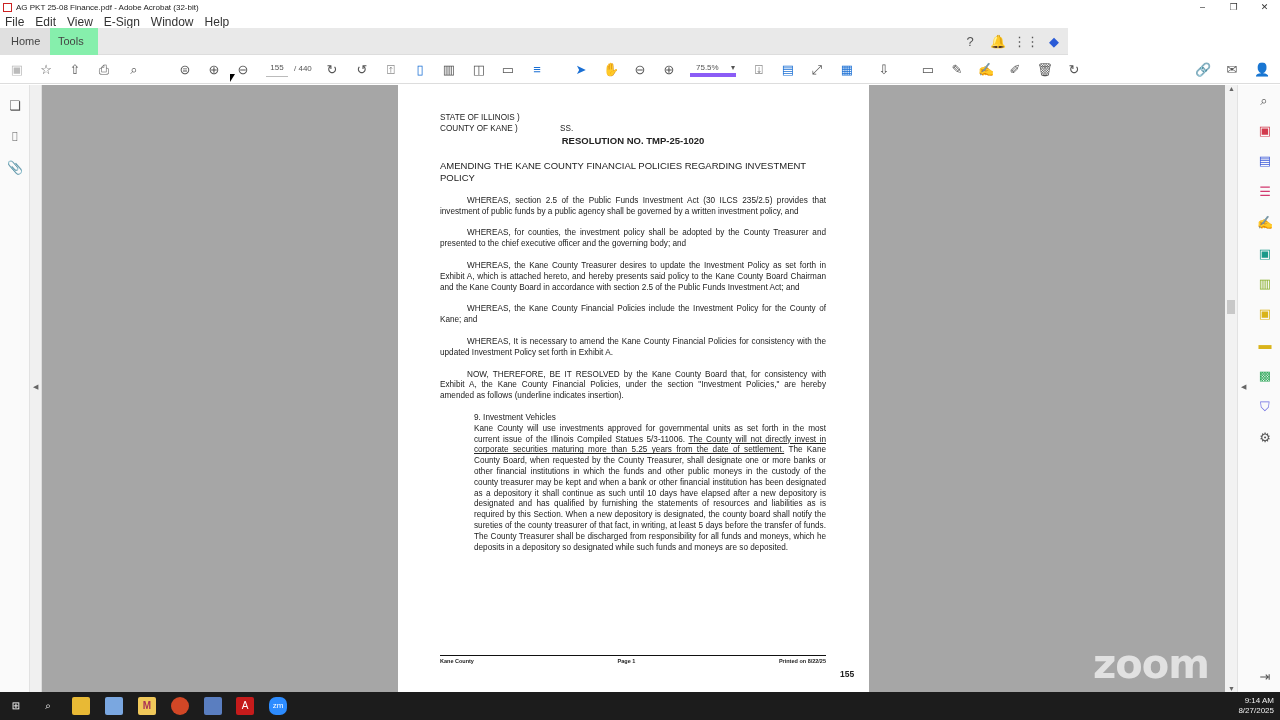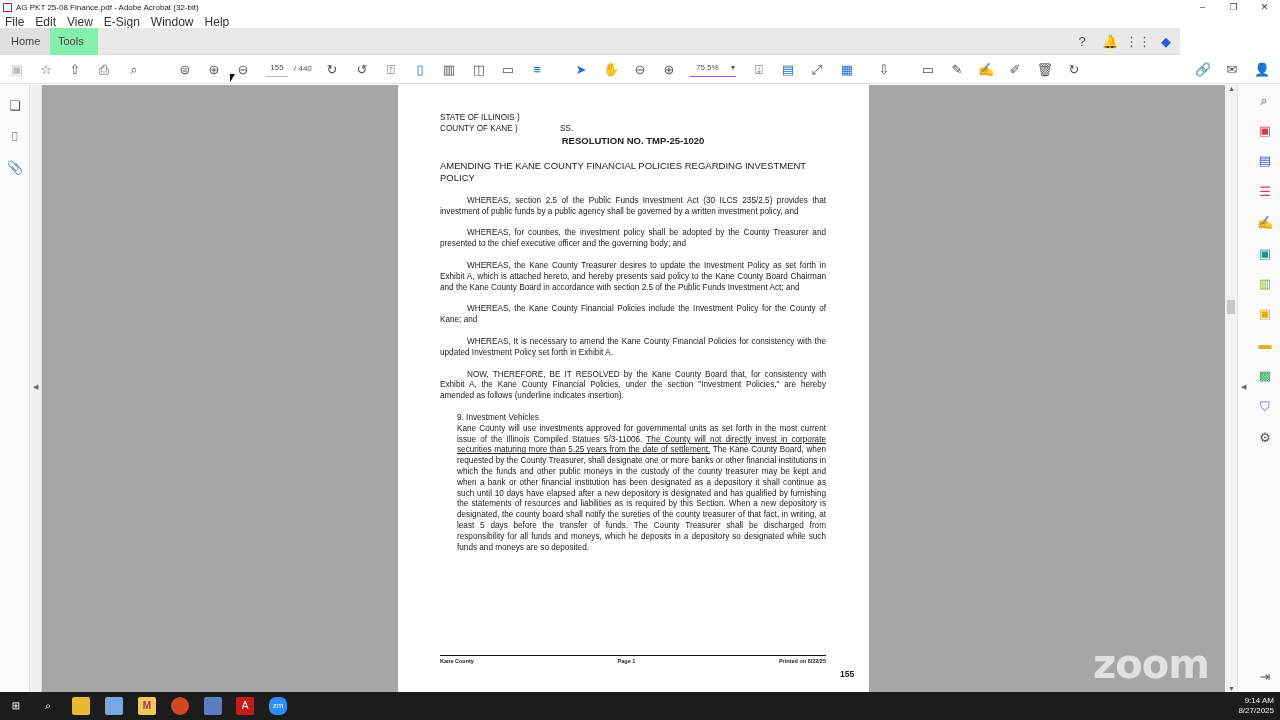--- a/index.html
+++ b/index.html
@@ -3,46 +3,46 @@
 <meta charset="utf-8">
 <style>
 *{box-sizing:border-box;margin:0;padding:0}
 html,body{width:1280px;height:720px;overflow:hidden;font-family:"Liberation Sans",sans-serif;background:#fff}
 .titlebar{position:absolute;left:0;top:0;width:1280px;height:15px;background:#fff;display:flex;align-items:center;font-size:8px;color:#222}
 .titlebar .pdf-ico{width:9px;height:9px;border:1px solid #c22;margin:0 4px 0 3px;position:relative}
 .titlebar .winctl{position:absolute;right:0;top:0;display:flex}
 .titlebar .winctl span{width:31px;text-align:center;font-size:9px;color:#333;line-height:14px}
 .menubar{position:absolute;left:0;top:15px;width:1280px;height:13px;display:flex;font-size:12px;color:#333;align-items:center}
 .menubar span{margin:0 6px 0 5px}
-.tabbar{position:absolute;left:0;top:28px;width:1180px;height:27px;background:#e9e9e9;display:flex;align-items:center;border-bottom:1px solid #ddd}
+.tabbar{position:absolute;left:0;top:28px;width:1068px;height:27px;background:#e9e9e9;display:flex;align-items:center;border-bottom:1px solid #ddd}
 .tabbar .tab{font-size:11px;color:#444;padding:0 10px;height:27px;line-height:27px}
 .tabbar .tab.home{width:50px;background:#e0e0e0;padding-left:11px}
 .tabbar .tab.tools{width:48px;background:#86efac;padding-left:8px}
 .tabbar .tab.doc{background:#f6f6f6;width:125px;font-size:10px;display:flex;justify-content:space-between;padding:0 8px 0 18px}
 .tabbar .right{position:absolute;right:0;top:0;height:27px;display:flex;align-items:center}
 .tabbar .right span{width:28px;text-align:center;font-size:13px;color:#555}
 .toolbar{position:absolute;left:0;top:55px;width:1280px;height:29px;background:#fff;border-bottom:1px solid #ddd}
 .tb{position:absolute;top:6px;width:18px;height:18px;color:#555;font-size:13px;text-align:center;line-height:18px}
 .tb.blue{color:#1a6fd4}
 .pagenum{position:absolute;left:266px;top:8px;width:22px;height:14px;border-bottom:1px solid #bbb;font-size:8px;color:#555;text-align:center}
 .pagetot{position:absolute;left:294px;top:9px;font-size:8px;color:#555}
-.zoomval{position:absolute;left:690px;top:8px;width:46px;height:14px;border-bottom:1px solid #8b5cf6;font-size:8px;color:#555}
+.zoomval{position:absolute;left:690px;top:8px;width:46px;height:14px;border-bottom:4px solid #8b5cf6;font-size:8px;color:#555}
 .leftpanel{position:absolute;left:0;top:85px;width:30px;height:607px;background:#fafafa;border-right:1px solid #e2e2e2}
 .leftpanel .ic{position:absolute;left:7px;width:16px;height:16px;color:#555;font-size:13px;text-align:center}
 .collapse-l{position:absolute;left:30px;top:85px;width:12px;height:607px;background:#f0f0f0;border-right:1px solid #ddd}
 .collapse-l span{position:absolute;top:298px;left:3px;font-size:7px;color:#666}
 .canvas{position:absolute;left:42px;top:85px;width:1183px;height:607px;background:#a6a6a6;overflow:hidden}
 .page{position:absolute;left:356px;top:0;width:471px;height:607px;background:#fff}
 .doc{position:absolute;left:42px;top:28px;width:386px;font-family:"Liberation Sans",sans-serif;color:#222;font-size:8.2px;line-height:10.8px}
 .doc .hdr{height:21px;position:relative}
 .doc .ss{position:absolute;left:120px;top:11px}
 .doc .res{text-align:center;font-weight:bold;font-size:9.5px;margin-top:2px}
 .doc .amend{text-align:left;font-weight:normal;font-size:9.5px;line-height:12.5px;margin-top:13px}
 .doc p{text-align:justify;text-indent:27px;margin-top:11px}
-.doc .item{margin-left:17px;margin-top:11px}
+.doc .item{margin-left:34px;margin-top:11px}
 .doc .item .h{}
 .doc .item .body{text-align:justify}
 .doc u{}
 .pfoot{position:absolute;left:42px;top:570px;width:386px;border-top:1px solid #111;font-size:5.5px;display:flex;justify-content:space-between;padding-top:2px;font-weight:bold;color:#222}
 .pnum{position:absolute;left:442px;top:584px;font-size:8.5px;font-weight:bold;color:#222}
 .vscroll{position:absolute;left:1225px;top:85px;width:12px;height:607px;background:#f2f2f2}
 .vscroll .thumb{position:absolute;left:2px;top:215px;width:8px;height:14px;background:#c8c8c8}
 .vscroll .arr{position:absolute;left:3px;font-size:7px;color:#666}
 .rightpanel{position:absolute;left:1237px;top:85px;width:43px;height:607px;background:#fafafa;border-left:1px solid #e2e2e2}
 .rightpanel .ic{position:absolute;left:19px;width:16px;height:16px;font-size:13px;text-align:center;line-height:16px}

